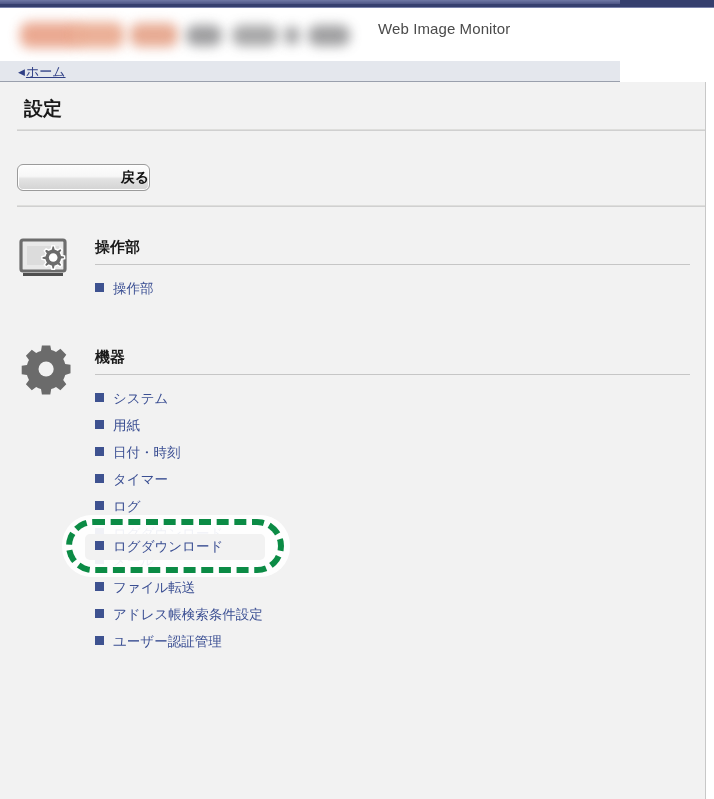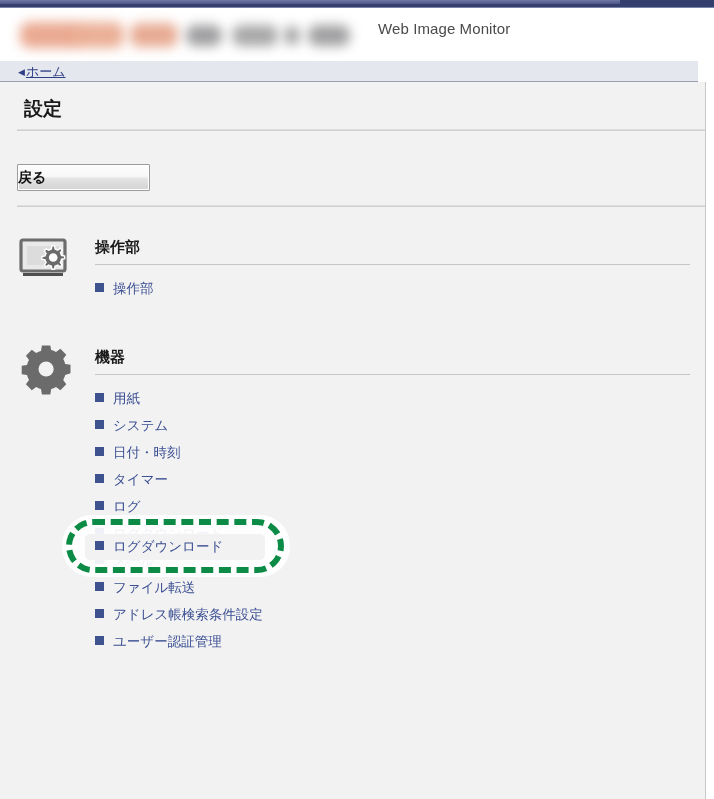--- a/index.html
+++ b/index.html
@@ -64,21 +64,21 @@
     font-size: 15px;
     color: #4b4b4b;
     letter-spacing: 0.1px;
     white-space: nowrap;
   }
 
   
   .crumb-bar {
     position: absolute;
     left: 0; top: 61px;
-    width: 698px; height: 21px;
+    width: 620px; height: 21px;
     background: #e4e7ed;
     border-bottom: 1px solid #9aa0ad;
     box-sizing: border-box;
   }
   .crumb-link {
     position: absolute;
     left: 18px; top: 2px;
     color: #2f3f85;
     font-size: 13px;
     text-decoration: none;
@@ -124,31 +124,31 @@
   .rule-a { top: 47px; }
   .rule-b { top: 123px; }
 
   
   .btn-back {
     position: absolute;
     left: 17px; top: 82px;
     width: 133px; height: 27px;
     background: linear-gradient(180deg, #fdfdfd 0%, #f7f7f7 45%, #e3e3e3 55%, #d3d3d3 100%);
     border: 1px solid #9b9b9b;
-    border-radius: 1px;
+    border-radius: 6px;
     box-shadow: inset 0 0 0 1px #ffffff;
     box-sizing: border-box;
     font-family: "Liberation Sans", "DejaVu Sans", sans-serif;
     font-size: 14px;
     font-weight: bold;
     color: #111111;
     cursor: pointer;
     padding: 0;
     line-height: 25px;
-    text-align: left;
+    text-align: right;
   }
 
   
   .section { position: absolute; left: 0; width: 706px; }
   .sec-panel  { top: 152px; }
   .sec-device { top: 262px; }
 
   .sec-icon {
     position: absolute;
     left: 18px; top: 0;
@@ -280,22 +280,22 @@
       <svg width="62" height="52" viewBox="0 0 62 52">
         <g transform="translate(29,25)">
           <path fill="#6b6b6b" d="M20.5 4.2v-8.4l-5.3-.9a16 16 0 0 0-2-4.8l3.1-4.4-5.9-5.9-4.4 3.1a16 16 0 0 0-4.8-2L.3-23.4h-8.4l-.9 5.3a16 16 0 0 0-4.8 2l-4.4-3.1-5.9 5.9 3.1 4.4a16 16 0 0 0-2 4.8l-5.3.9v8.4l5.3.9a16 16 0 0 0 2 4.8l-3.1 4.4 5.9 5.9 4.4-3.1a16 16 0 0 0 4.8 2l.9 5.3h8.4l.9-5.3a16 16 0 0 0 4.8-2l4.4 3.1 5.9-5.9-3.1-4.4a16 16 0 0 0 2-4.8z" transform="translate(3,0)"></path>
           <circle cx="-0.9" cy="0" r="7.6" fill="#f2f2f2"></circle>
         </g>
       </svg>
     </div>
     <div class="sec-heading">機器</div>
     <div class="sec-rule"></div>
     <ul class="sec-list">
+      <li><span class="bullet"></span><a class="item-link" href="#">システム</a></li>
       <li><span class="bullet"></span><a class="item-link" href="#">用紙</a></li>
-      <li><span class="bullet"></span><a class="item-link" href="#">システム</a></li>
       <li><span class="bullet"></span><a class="item-link" href="#">日付・時刻</a></li>
       <li><span class="bullet"></span><a class="item-link" href="#">タイマー</a></li>
       <li><span class="bullet"></span><a class="item-link" href="#">ログ</a></li>
       <li><span class="bullet"></span><a class="item-link" href="#">ログダウンロード</a></li>
       <li><span class="bullet"></span><a class="item-link" href="#">メール</a></li>
       <li><span class="bullet"></span><a class="item-link" href="#">ファイル転送</a></li>
       <li><span class="bullet"></span><a class="item-link" href="#">アドレス帳検索条件設定</a></li>
       <li><span class="bullet"></span><a class="item-link" href="#">ユーザー認証管理</a></li>
     </ul>
   </div>

